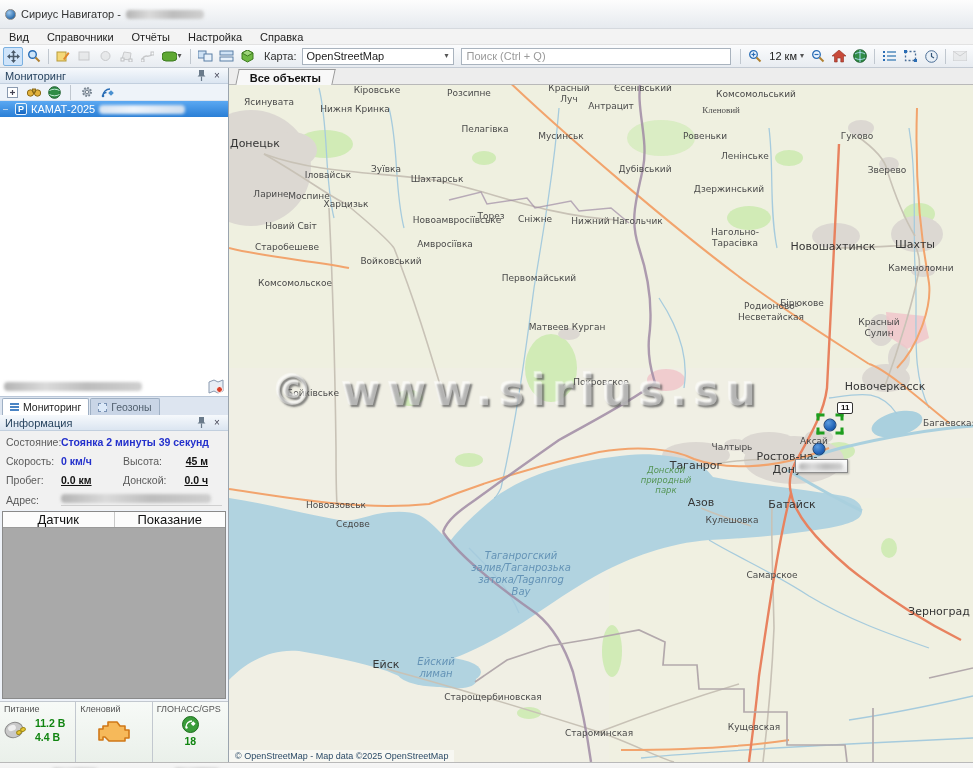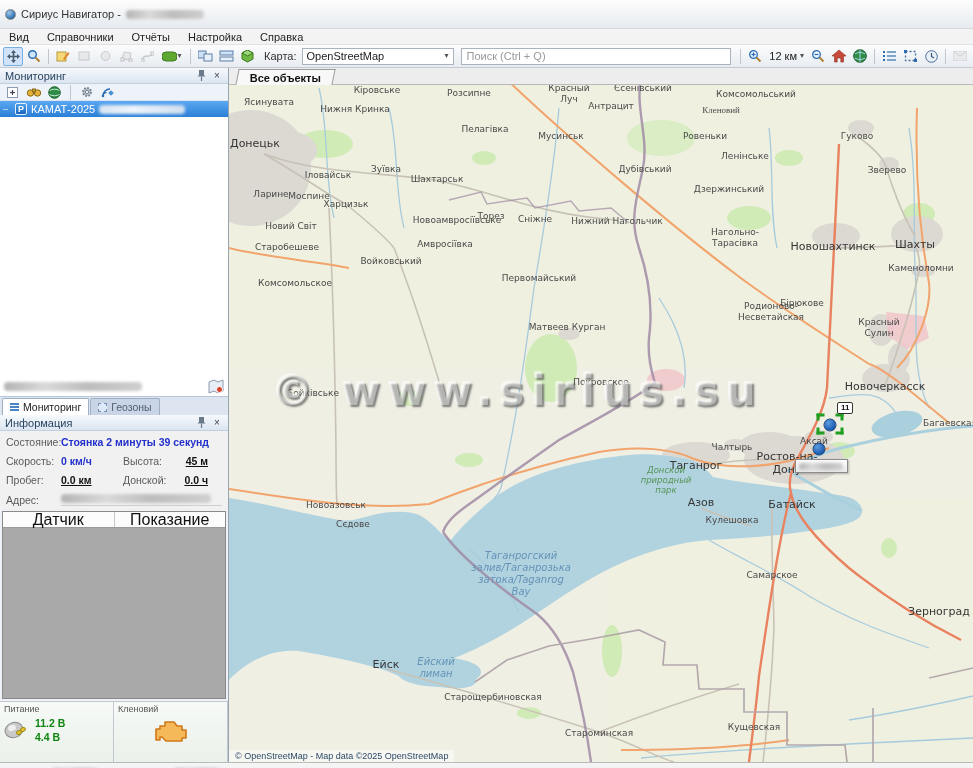--- a/index.html
+++ b/index.html
@@ -65,21 +65,21 @@
   .info-body { flex:none; background:#f1f1f1; padding:5px 6px 4px 6px; }
   .igrid { display:grid; grid-template-columns:55px 62px 58px 1fr; row-gap:7px; align-items:center; font-size:10.5px; }
   .ilabel { color:#5a5a5a; }
   .iblue { color:#2330cc; font-weight:bold; }
   .ibold { font-weight:bold; color:#111;text-decoration:underline; }
   .ilink { font-weight:bold; color:#111; text-decoration:underline; }
   .addr-row { border-bottom:1px solid #cfcfcf; }
 
   .sensor-table { flex:none; margin:1px 2px 2px 2px; border:1px solid #8a8a8a; background:#a9a9a9; height:188px; }
   .st-head { display:flex; height:16px; background:#fcfcfc; border-bottom:1px solid #9a9a9a; }
-  .st-col { flex:1; display:flex; align-items:center; justify-content:center; font-size:16px; color:#111; }
+  .st-col { flex:1; display:flex; align-items:center; justify-content:center; font-size:13px; color:#111; }
   .st-col + .st-col { border-left:1px solid #c9c9c9; }
 
   .cells { flex:none; height:61px; display:flex; border-top:1px solid #c2c8cf; background:#eef2ee; }
   .cell { flex:1; border-right:1px solid #c2c8cf; padding:2px 4px; position:relative; background:linear-gradient(#f7faf7,#eaf0ea); }
   .cell-label { font-size:9px; color:#555; }
   .greenv { color:#118511; font-weight:bold; font-size:10.5px; }
 
   .statusbar { height:20px; background:linear-gradient(#f6f6f6,#e9e9e9); border-top:1px solid #b9b9b9;
                display:flex; align-items:center; gap:4px; padding:0 6px; color:#444; }
 
@@ -412,20 +412,32 @@
             <span class="greenv">11.2 В</span>
             <span class="greenv">4.4 В</span>
           </div>
         </div>
       </div>
       <div class="cell">
         <div class="cell-label">Кленовий</div>
         <svg width="38" height="26" viewBox="0 0 38 26" style="display:block;margin:4px auto 0">
           <path d="M8 8 H13 V4 H22 L25 8 H30 V12 H34 V20 H30 V23 H14 L10 19 H8 V22 H4 V11 H8 Z" fill="#f6b95a" stroke="#d07818" stroke-width="1.6" stroke-linejoin="round"></path>
         </svg>
+      </div>
+      <div class="cell" style="border-right:none">
+        <div class="cell-label">ГЛОНАСС/GPS</div>
+        <div style="text-align:center;margin-top:2px">
+          <svg width="17" height="17" viewBox="0 0 17 17">
+            <circle cx="8.5" cy="8.5" r="8" fill="#3a9c3a" stroke="#1e6e1e"></circle>
+            <path d="M4 11 C4 7.7 6.7 5 10 5" stroke="#fff" stroke-width="1.3" fill="none"></path>
+            <circle cx="4.5" cy="11.5" r="1.2" fill="#fff"></circle>
+            <rect x="9.5" y="6" width="3.4" height="3.4" fill="#fff" transform="rotate(45 11.2 7.7)"></rect>
+          </svg>
+          <div class="greenv">18</div>
+        </div>
       </div>
     </div>
   </div>
 
   <div class="map-area">
     <div class="map-tabstrip">
       <span class="map-tab">
         <b>Все объекты</b>
       </span>
     </div>

